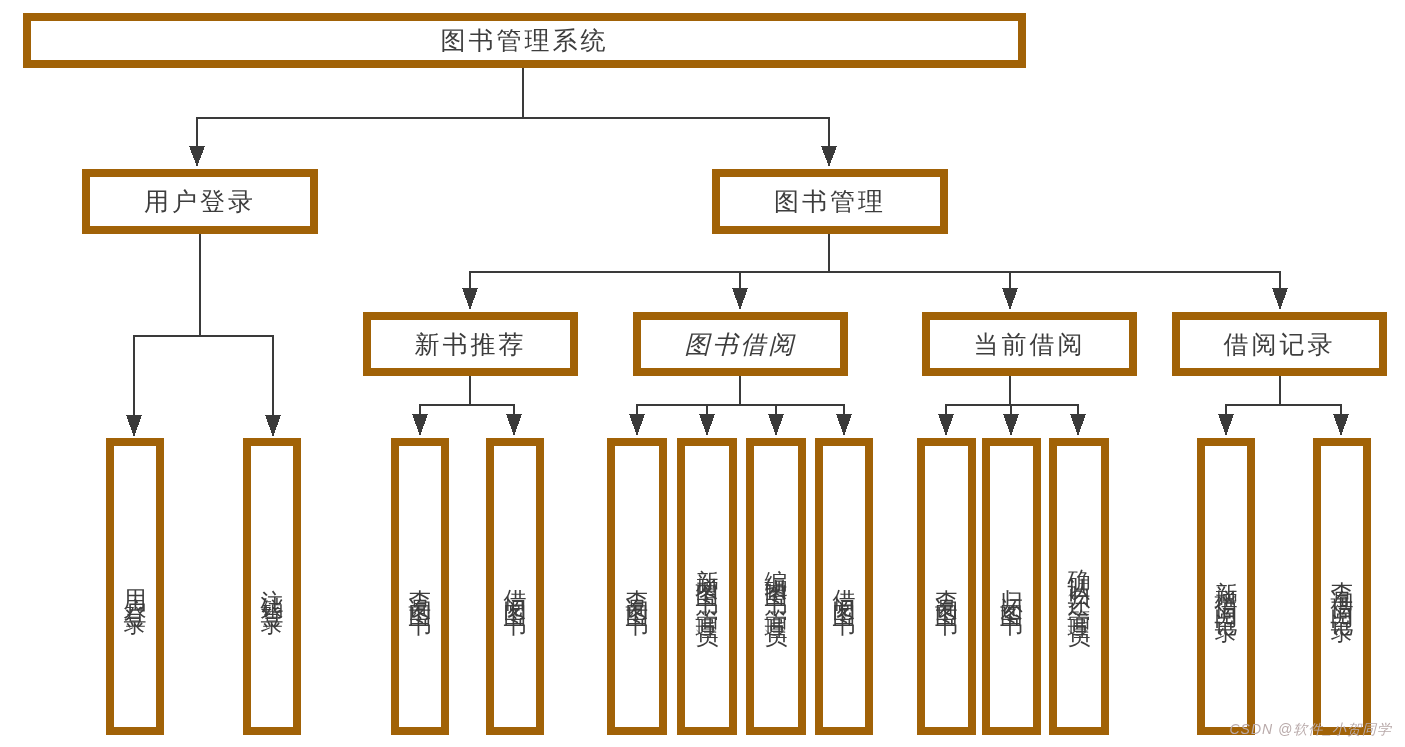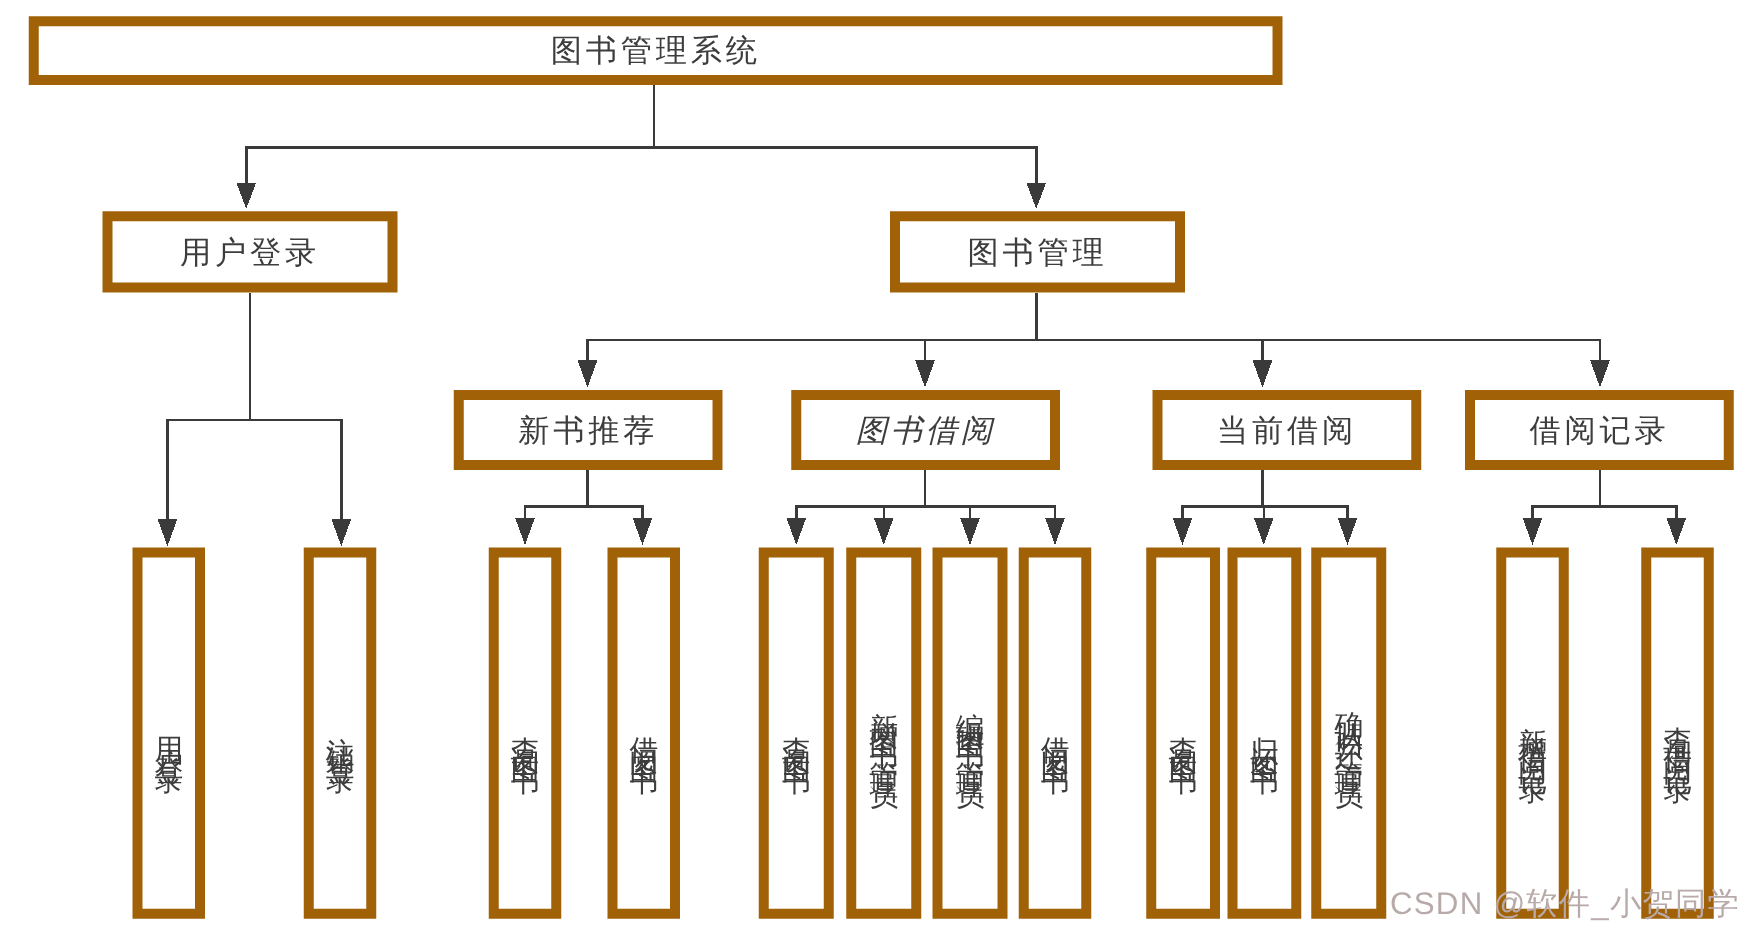--- a/index.html
+++ b/index.html
@@ -15,21 +15,21 @@
     background:#ffffff; display:flex; align-items:center; justify-content:center;
     color:#3d3d3d;
   }
   .h .lbl { font-size:25px; letter-spacing:3px; white-space:nowrap; }
   .v .lbl {
     writing-mode:vertical-rl; text-orientation:mixed;
     font-size:23px; letter-spacing:8px; line-height:1; max-height:290px;
   }
   .watermark {
     position:absolute; right:13px; bottom:8px;
-    font-size:25px; color:#b9aaaa; letter-spacing:1px; white-space:nowrap;
+    font-size:14px; color:#b9aaaa; letter-spacing:1px; white-space:nowrap;font-style:italic;
   }
 </style>
 </head>
 <body>
 
 <div class="stage">
 
   <svg class="wires" viewBox="0 0 1405 747" shape-rendering="crispEdges">
 
     <line x1="523" y1="68" x2="523" y2="119"></line>

